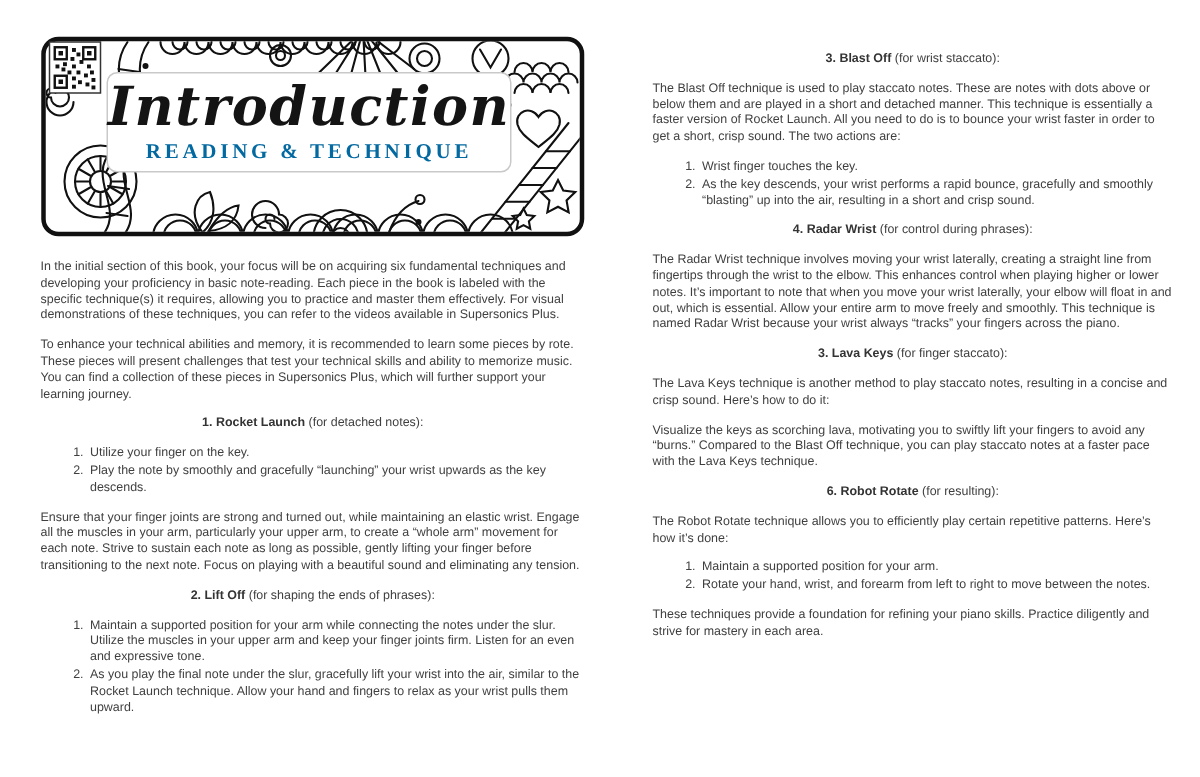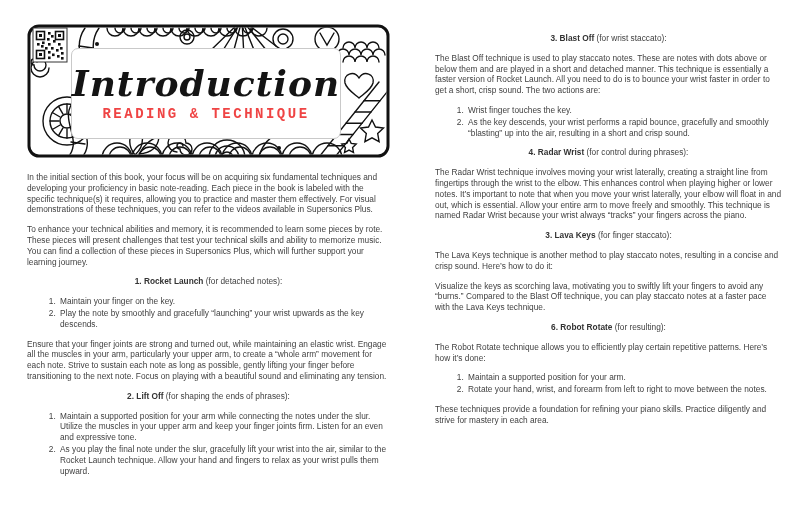--- a/index.html
+++ b/index.html
@@ -11,32 +11,32 @@
   }
   .page {
     position:relative; width:800px; height:518px;
     background:#ffffff; overflow:hidden;
   }
 
   
   .banner { position:absolute; left:27px; top:24px; width:363px; height:134px; }
   .banner svg { display:block; }
   .title-box {
-    position:absolute; left:44px; top:24px; width:270px; height:91px;
+    position:absolute; left:44px; top:24px; width:270px; height:67px;
     background:#ffffff; border:1px solid #c9c9c9; border-radius:7px;
     display:flex; flex-direction:column; align-items:center; justify-content:center;
     text-align:center;
   }
   .chapter-title {
     font-family:"DejaVu Serif", serif; font-style:italic; font-weight:700;
     font-size:36px; line-height:1.02; color:#141414; letter-spacing:1px;
   }
   .chapter-subtitle {
-    font-family:Liberation Mono, monospace; font-weight:700;
-    font-size:14px; letter-spacing:2.5px; color:#ef4444; margin-top:4px;
+    font-family:Liberation Serif, serif; font-weight:700;
+    font-size:14px; letter-spacing:2.5px; color:#0369a1; margin-top:4px;
   }
 
   
   .col { position:absolute; font-size:8.3px; line-height:10.8px; color:#3f3f3f; }
   .col-left  { left:27px;  top:172px; width:363px; }
   .col-right { left:435px; top:33px;  width:347px; }
   .col p { margin:0 0 9px 0; }
   .col p.h { margin:0 0 9px 0;text-align:center; }
   .col b { font-weight:700; color:#333333; }
   .col ol { margin:0 0 9px 0; padding-left:31px; }
@@ -153,21 +153,21 @@
       <div class="chapter-subtitle">READING &amp; TECHNIQUE</div>
     </div>
   </div>
 
   <div class="col col-left">
     <p>In the initial section of this book, your focus will be on acquiring six fundamental techniques and developing your proficiency in basic note-reading. Each piece in the book is labeled with the specific technique(s) it requires, allowing you to practice and master them effectively. For visual demonstrations of these techniques, you can refer to the videos available in Supersonics Plus.</p>
     <p>To enhance your technical abilities and memory, it is recommended to learn some pieces by rote. These pieces will present challenges that test your technical skills and ability to memorize music. You can find a collection of these pieces in Supersonics Plus, which will further support your learning journey.</p>
 
     <p class="h"><b>1. Rocket Launch</b> <span>(for detached notes):</span></p>
     <ol>
-      <li>Maintain your finger on the key.</li>
+      <li>Utilize your finger on the key.</li>
       <li>Play the note by smoothly and gracefully “launching” your wrist upwards as the key descends.</li>
     </ol>
     <p>Ensure that your finger joints are strong and turned out, while maintaining an elastic wrist. Engage all the muscles in your arm, particularly your upper arm, to create a “whole arm” movement for each note. Strive to sustain each note as long as possible, gently lifting your finger before transitioning to the next note. Focus on playing with a beautiful sound and eliminating any tension.</p>
 
     <p class="h"><b>2. Lift Off</b> <span>(for shaping the ends of phrases):</span></p>
     <ol>
       <li>Maintain a supported position for your arm while connecting the notes under the slur. Utilize the muscles in your upper arm and keep your finger joints firm. Listen for an even and expressive tone.</li>
       <li>As you play the final note under the slur, gracefully lift your wrist into the air, similar to the Rocket Launch technique. Allow your hand and fingers to relax as your wrist pulls them upward.</li>
     </ol>
   </div>

